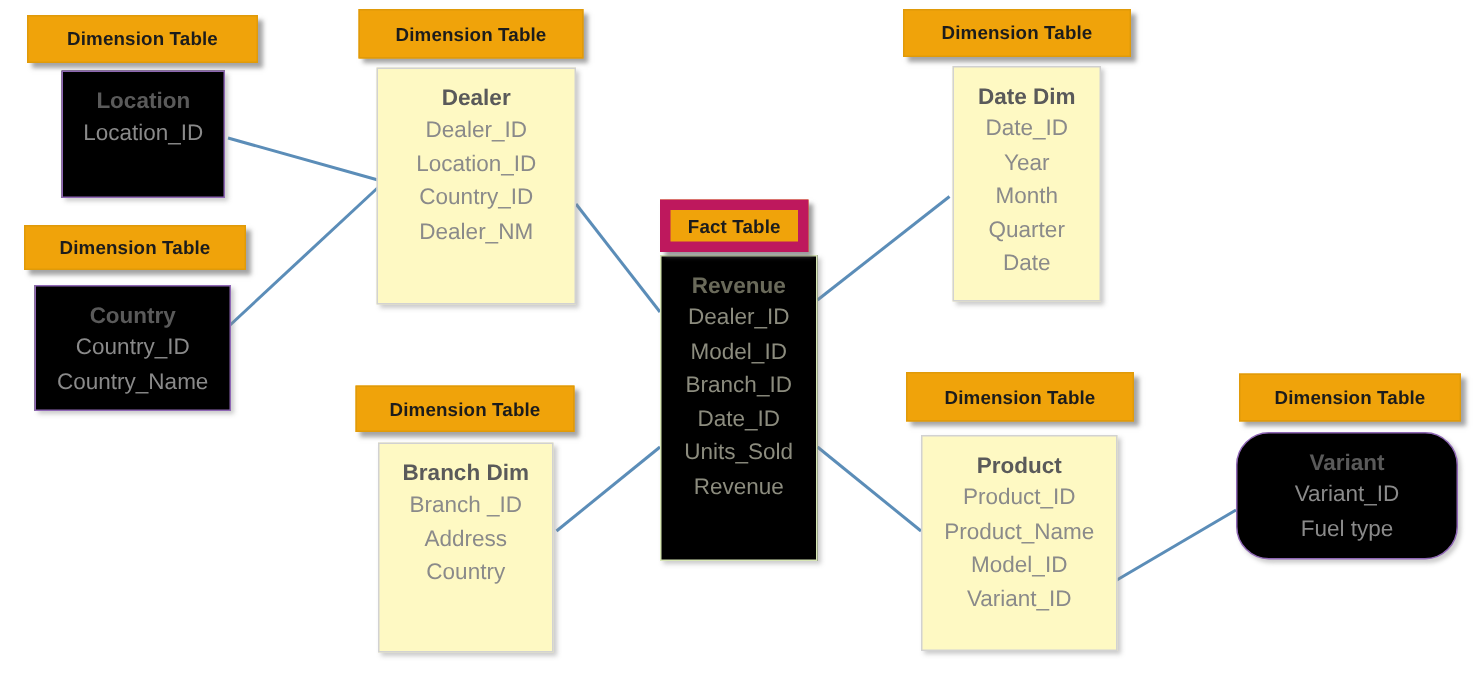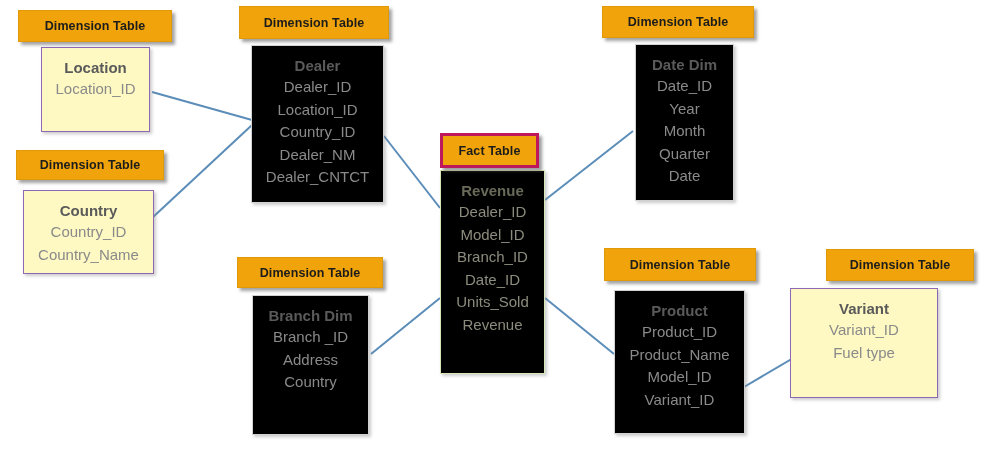--- a/index.html
+++ b/index.html
@@ -41,38 +41,38 @@
     display: flex;
     align-items: center;
     justify-content: center;
     box-shadow: 3px 3px 3px rgba(90,90,90,.55);
     z-index: 5;
   }
   .tag.dim {
     border: 1px solid #e09a09;
   }
   .tag.fact {
-    border: 3px solid #be185d;
+    border: 7px solid #be185d;
     box-shadow: 3px 3px 3px rgba(90,90,90,.6);
     text-align: center;
   }
   .tbl {
     position: absolute;
     box-sizing: border-box;
     text-align: center;
     padding-top: 9px;
     z-index: 3;
     box-shadow: 2px 2px 3px rgba(140,140,140,.45);
   }
   .tbl.gray {
+    background: #fef9c3;
+    border: 1px solid #d2d2d2;
+  }
+  .tbl.purple {
     background: #000000;
-    border: 1px solid #d2d2d2;
-  }
-  .tbl.purple {
-    background: #fef9c3;
     border: 1px solid #8f67b5;
   }
   .tbl.green {
     background: #000000;
     border: 1px solid #d7e6b5;
   }
   .tname {
     font-size: 15px;
     font-weight: bold;
     color: #5a5a5a;
@@ -128,21 +128,20 @@
   <div class="entity">
     <div class="tag dim" style="left:239px; top:6px; width:150px; height:33px;">
       <span>Dimension Table</span>
     </div>
     <div class="tbl gray" style="left:251px; top:45px; width:133px; height:158px;">
       <div class="tname">Dealer</div>
       <div class="tfield">Dealer_ID</div>
       <div class="tfield">Location_ID</div>
       <div class="tfield">Country_ID</div>
       <div class="tfield">Dealer_NM</div>
-      <div class="tfield">Dealer_CNTCT</div>
     </div>
   </div>
 
   <div class="entity">
     <div class="tag dim" style="left:602px; top:6px; width:152px; height:32px;">
       <span>Dimension Table</span>
     </div>
     <div class="tbl gray" style="left:635px; top:44px; width:99px; height:157px;">
       <div class="tname">Date Dim</div>
       <div class="tfield">Date_ID</div>
@@ -190,20 +189,20 @@
       <div class="tfield">Product_Name</div>
       <div class="tfield">Model_ID</div>
       <div class="tfield">Variant_ID</div>
     </div>
   </div>
 
   <div class="entity">
     <div class="tag dim" style="left:826px; top:249px; width:148px; height:32px;">
       <span>Dimension Table</span>
     </div>
-    <div class="tbl purple" style="left:790px; top:288px; width:148px; height:110px;">
+    <div class="tbl purple" style="left:824px; top:288px; width:148px; height:85px;border-radius:22px;">
       <div class="tname">Variant</div>
       <div class="tfield">Variant_ID</div>
       <div class="tfield">Fuel type</div>
     </div>
   </div>
 
 </div>
 
 </body></html>

